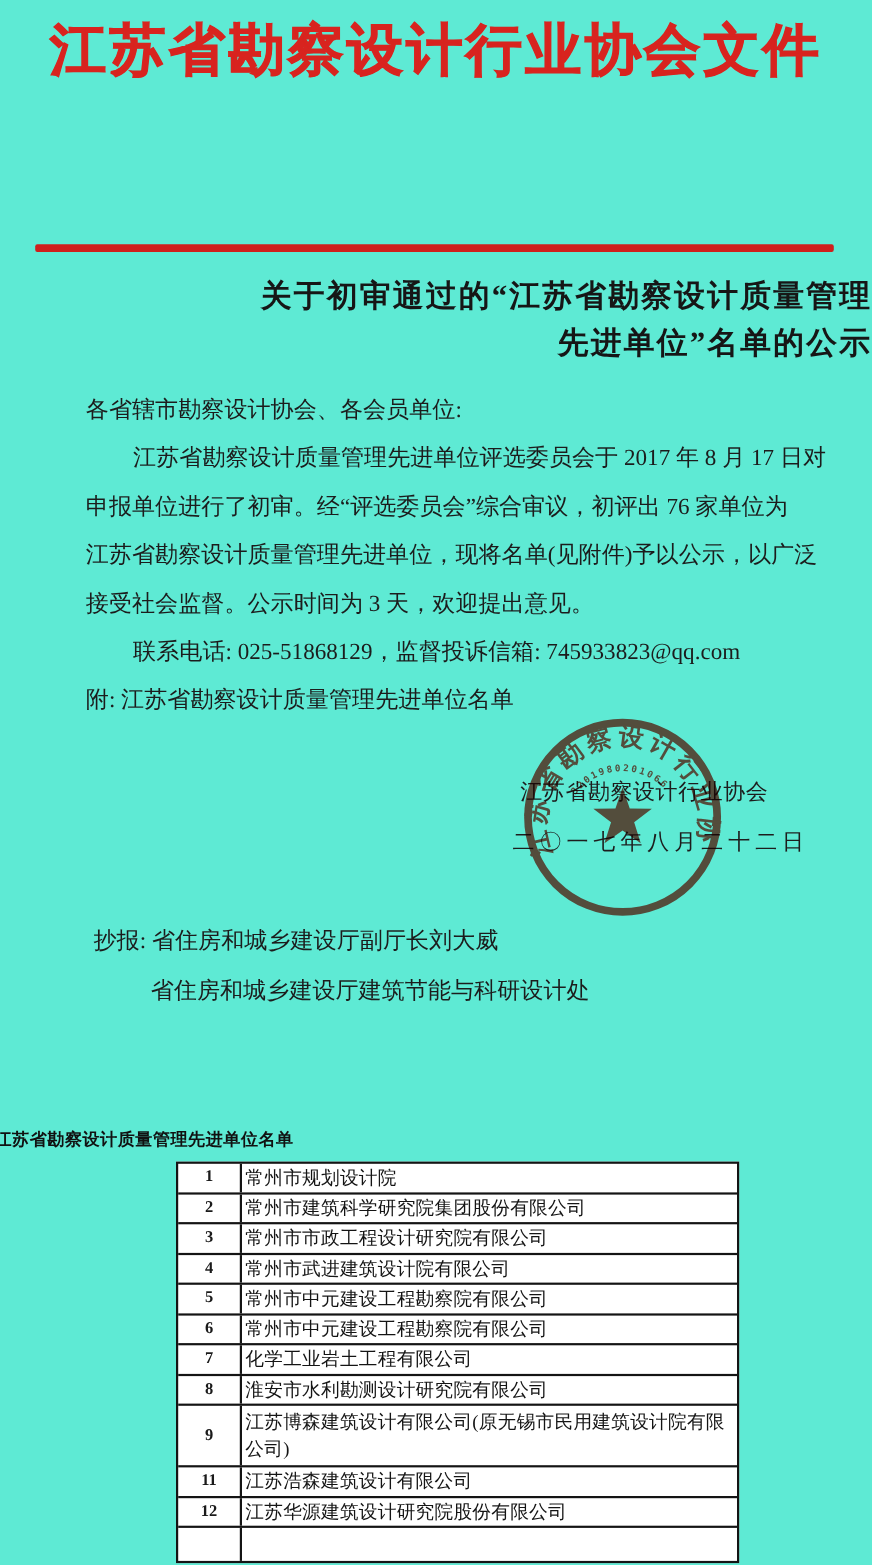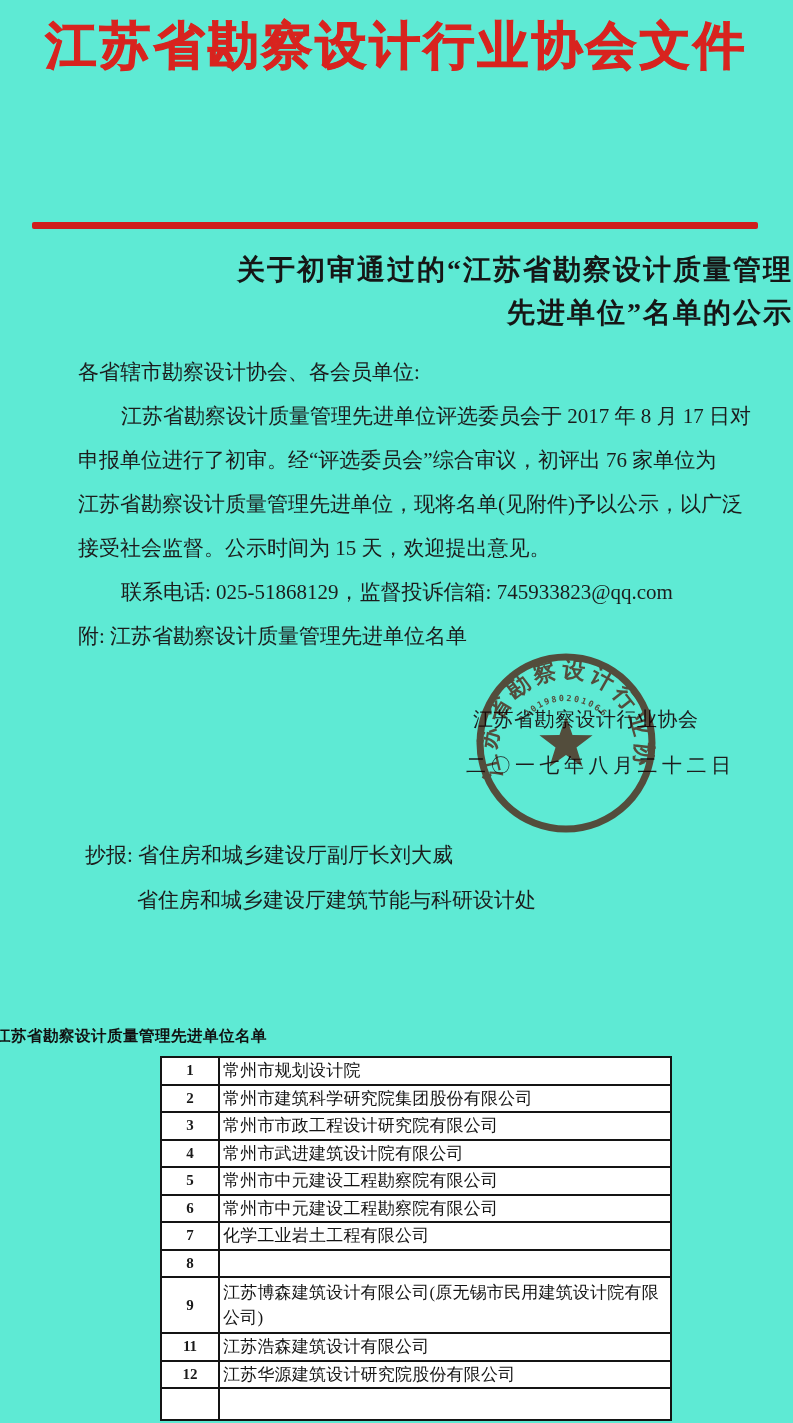--- a/index.html
+++ b/index.html
@@ -109,21 +109,21 @@
   <div class="doc-title">
     <div>关于初审通过的“江苏省勘察设计质量管理</div>
     <div>先进单位”名单的公示</div>
   </div>
 
   <div class="body-block">
     <div class="pline">各省辖市勘察设计协会、各会员单位:</div>
     <div class="pline indent">江苏省勘察设计质量管理先进单位评选委员会于 2017 年 8 月 17 日对</div>
     <div class="pline">申报单位进行了初审。经“评选委员会”综合审议，初评出 76 家单位为</div>
     <div class="pline">江苏省勘察设计质量管理先进单位，现将名单(见附件)予以公示，以广泛</div>
-    <div class="pline">接受社会监督。公示时间为 15 天，欢迎提出意见。</div>
+    <div class="pline">接受社会监督。公示时间为 3 天，欢迎提出意见。</div>
     <div class="pline indent">联系电话: 025-51868129，监督投诉信箱: 745933823@qq.com</div>
     <div class="pline">附: 江苏省勘察设计质量管理先进单位名单</div>
   </div>
 
   <div class="signer">江苏省勘察设计行业协会</div>
   <div class="doc-date">二〇一七年八月二十二日</div>
 
   <svg class="seal" viewBox="0 0 192 192">
     <circle cx="96" cy="96" r="86" fill="none" stroke="#dd3a2c" stroke-width="7"></circle>
     <defs>
@@ -169,20 +169,21 @@
       <div class="t-row">
         <div class="t-num">6</div>
         <div class="t-name">常州市中元建设工程勘察院有限公司</div>
       </div>
       <div class="t-row">
         <div class="t-num">7</div>
         <div class="t-name">化学工业岩土工程有限公司</div>
       </div>
       <div class="t-row">
         <div class="t-num">8</div>
+        <div class="t-name">淮安市水利勘测设计研究院有限公司</div>
       </div>
       <div class="t-row tall">
         <div class="t-num">9</div>
         <div class="t-name">江苏博森建筑设计有限公司(原无锡市民用建筑设计院有限公司)</div>
       </div>
       <div class="t-row">
         <div class="t-num">11</div>
         <div class="t-name">江苏浩森建筑设计有限公司</div>
       </div>
       <div class="t-row">

